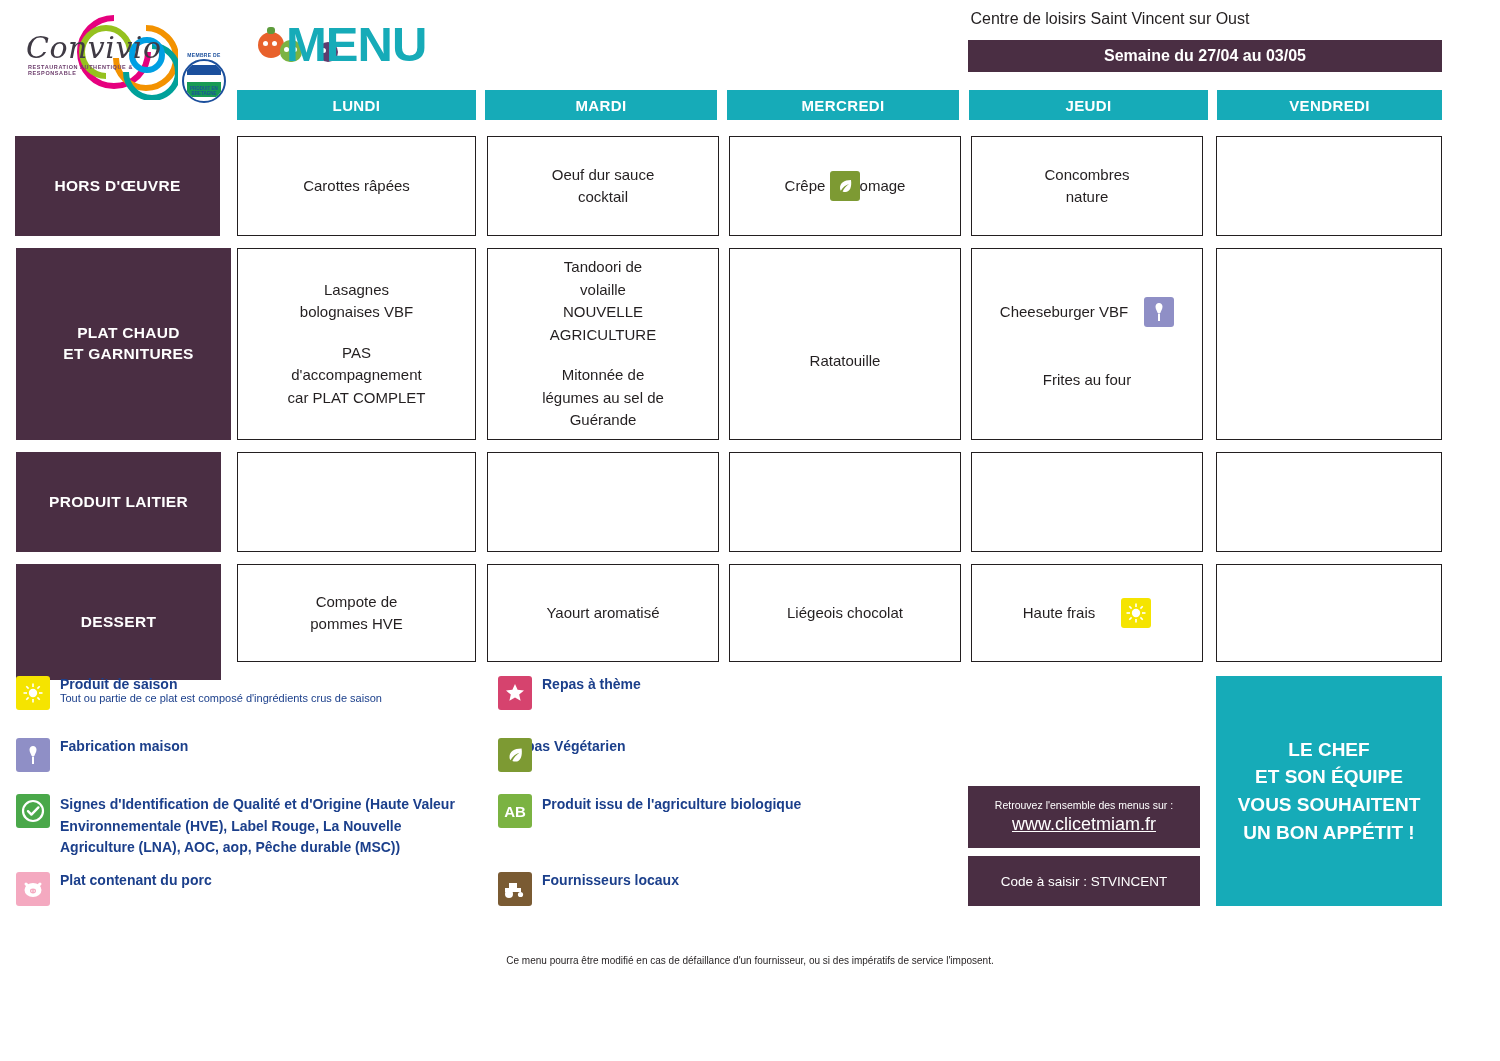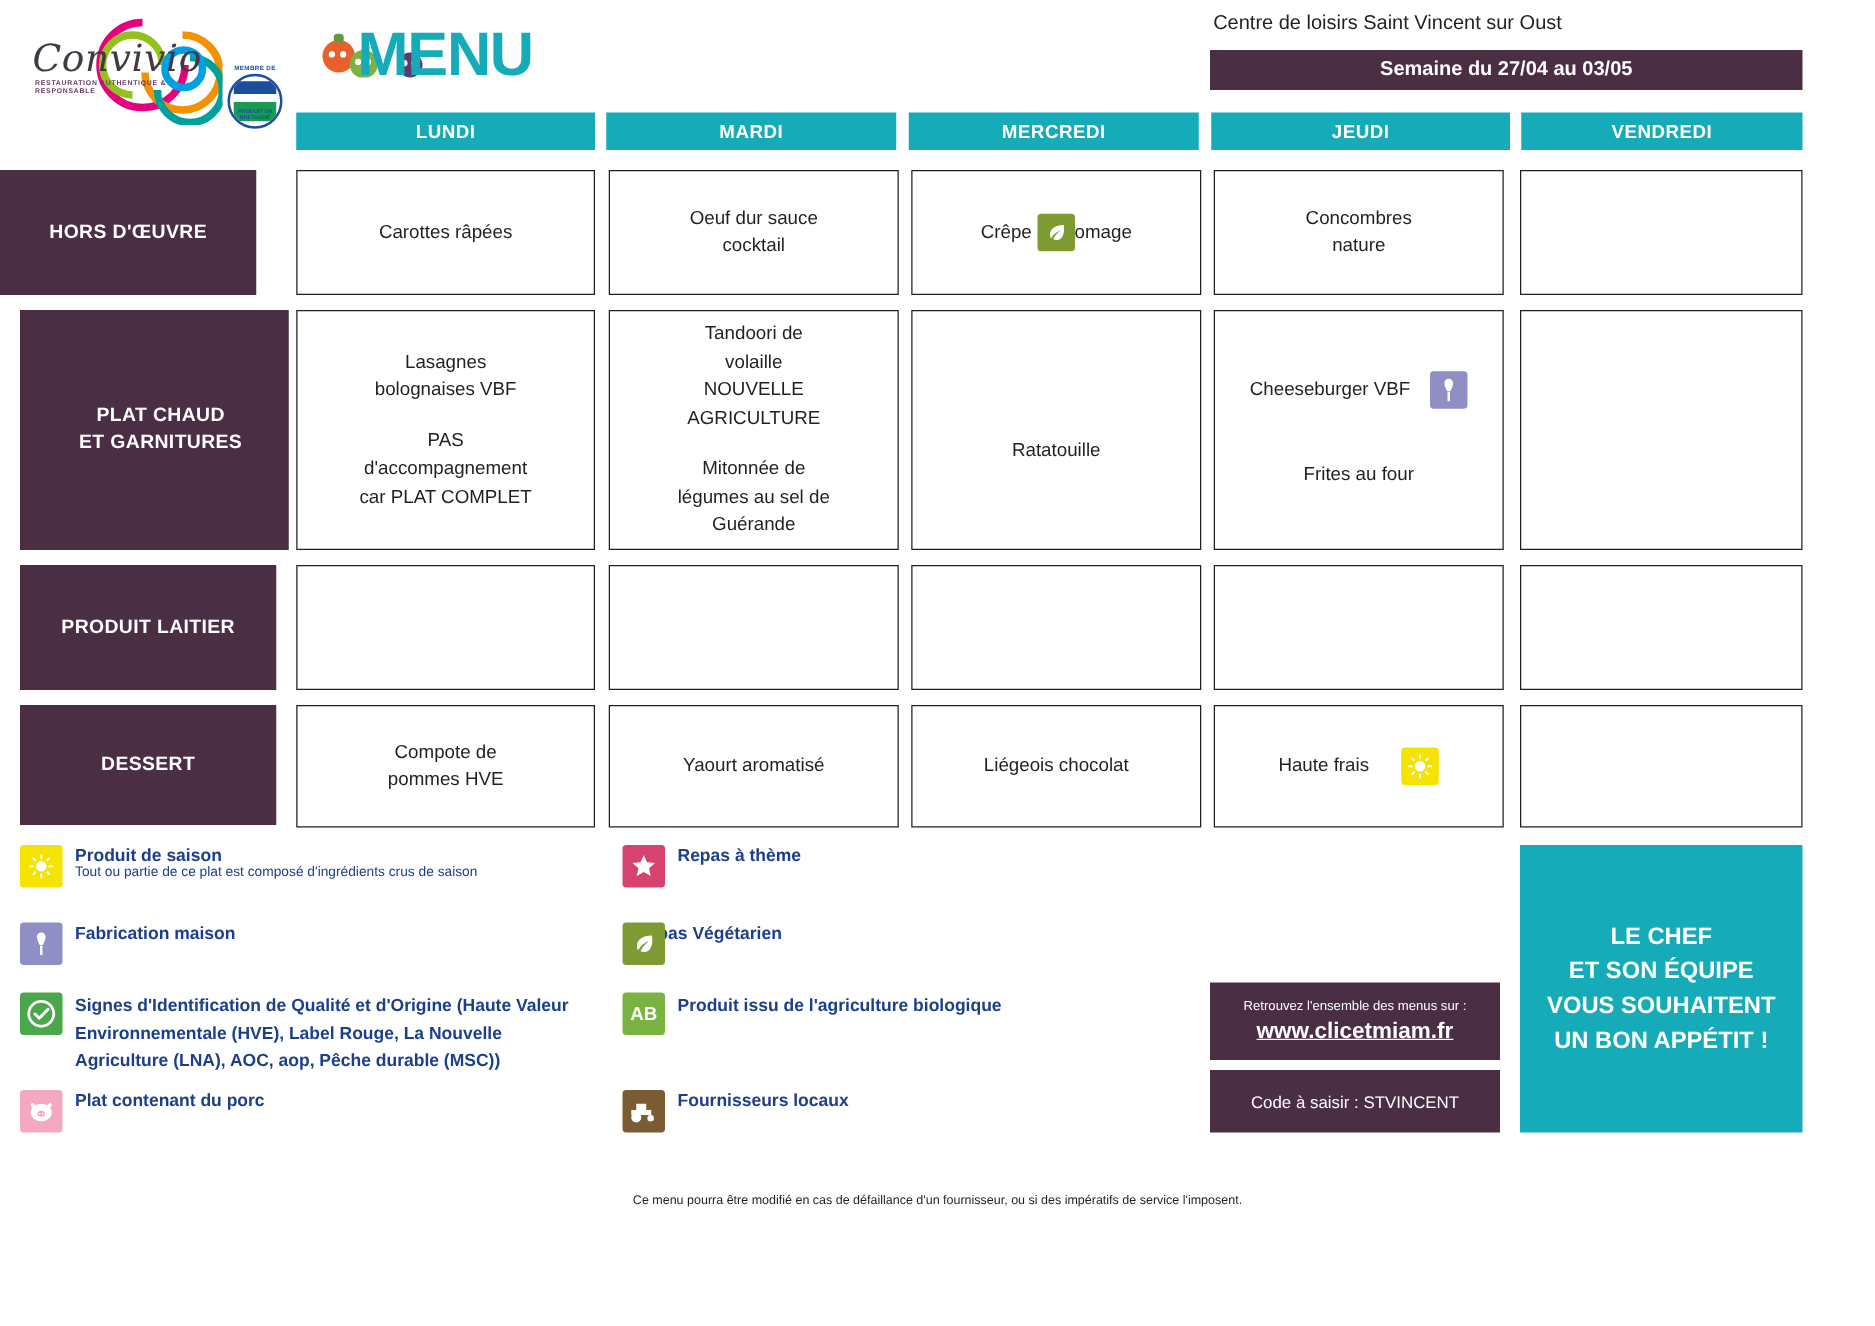--- a/index.html
+++ b/index.html
@@ -282,21 +282,21 @@
     width: 232px;
     height: 62px;
     background: #4a2e43;
     color: #ffffff;
     display: flex;
     flex-direction: column;
     align-items: center;
     justify-content: center;
   }
   .menus-box .l1 { font-size: 10.5px; }
-  .menus-box .l2 { font-size: 18px; font-weight: bold; margin-top: 3px; text-decoration: underline; }
+  .menus-box .l2 { font-size: 18px; font-weight: normal; margin-top: 3px; text-decoration: underline; }
   .code-box {
     position: absolute;
     left: 968px;
     top: 856px;
     width: 232px;
     height: 50px;
     background: #4a2e43;
     color: #ffffff;
     display: flex;
     align-items: center;
@@ -381,21 +381,21 @@
   <div class="days">
     <div class="day" style="left:0px;width:239px;">LUNDI</div>
     <div class="day" style="left:248px;width:232px;">MARDI</div>
     <div class="day" style="left:490px;width:232px;">MERCREDI</div>
     <div class="day" style="left:732px;width:239px;">JEUDI</div>
     <div class="day" style="left:980px;width:225px;">VENDREDI</div>
   </div>
 
   <div class="grid">
 
-    <div class="rowlabel" style="left:0;top:136px;width:205px;height:100px;">HORS D'ŒUVRE</div>
+    <div class="rowlabel" style="left:15px;top:136px;width:205px;height:100px;">HORS D'ŒUVRE</div>
 
     <div class="cell" style="left:237px;top:136px;width:239px;height:100px;">
       <div class="block" style="white-space:pre-line;">Carottes râpées</div>
     </div>
 
     <div class="cell" style="left:487px;top:136px;width:232px;height:100px;">
       <div class="block" style="white-space:pre-line;">Oeuf dur sauce
 cocktail</div>
     </div>
 
@@ -457,21 +457,21 @@
 
     <div class="cell" style="left:1216px;top:248px;width:226px;height:192px;"></div>
 
     <div class="rowlabel" style="left:16px;top:452px;width:205px;height:100px;">PRODUIT LAITIER</div>
     <div class="cell" style="left:237px;top:452px;width:239px;height:100px;"></div>
     <div class="cell" style="left:487px;top:452px;width:232px;height:100px;"></div>
     <div class="cell" style="left:729px;top:452px;width:232px;height:100px;"></div>
     <div class="cell" style="left:971px;top:452px;width:232px;height:100px;"></div>
     <div class="cell" style="left:1216px;top:452px;width:226px;height:100px;"></div>
 
-    <div class="rowlabel" style="left:16px;top:564px;width:205px;height:96px;">DESSERT</div>
+    <div class="rowlabel" style="left:16px;top:564px;width:205px;height:116px;">DESSERT</div>
 
     <div class="cell" style="left:237px;top:564px;width:239px;height:98px;">
       <div class="block" style="white-space:pre-line;">Compote de
 pommes HVE</div>
     </div>
     <div class="cell" style="left:487px;top:564px;width:232px;height:98px;">
       <div class="block" style="white-space:pre-line;">Yaourt aromatisé</div>
     </div>
     <div class="cell" style="left:729px;top:564px;width:232px;height:98px;">
       <div class="block" style="white-space:pre-line;">Liégeois chocolat</div>

